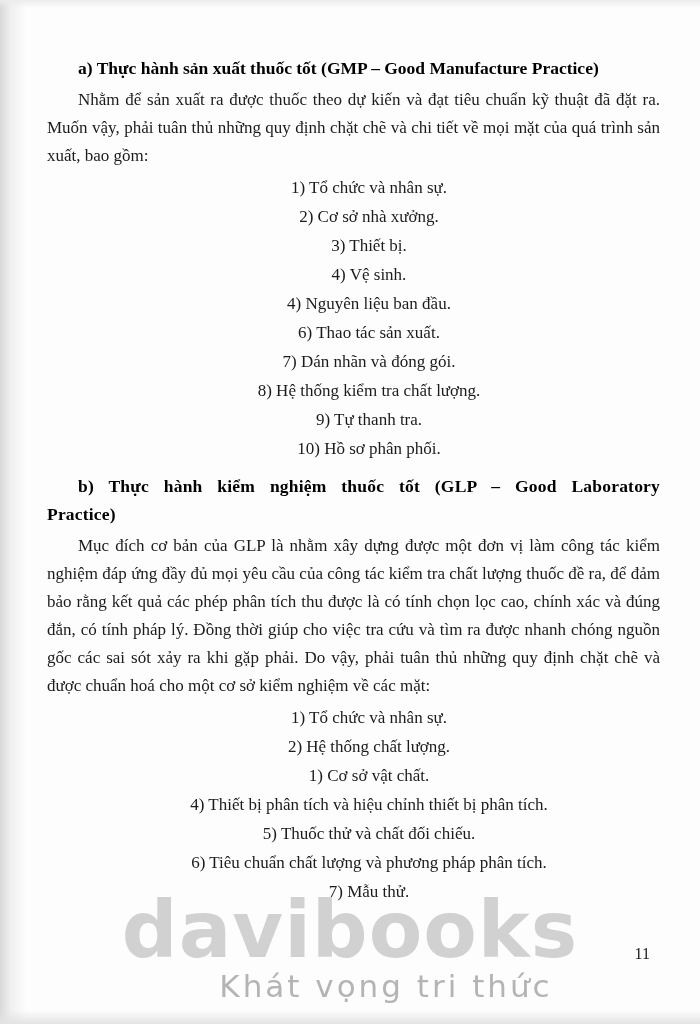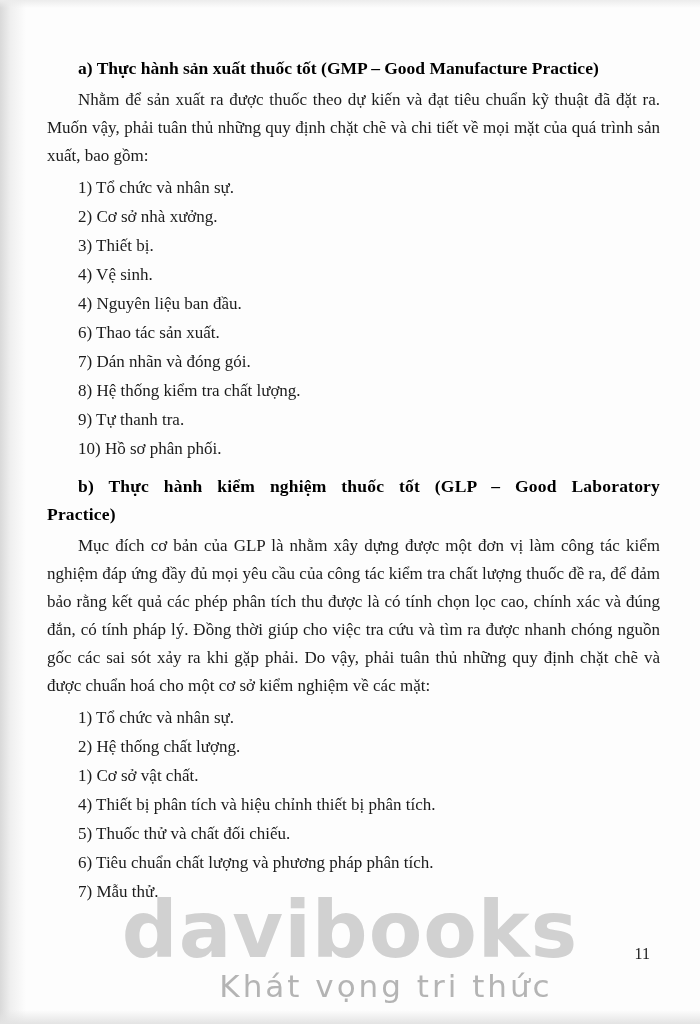--- a/index.html
+++ b/index.html
@@ -57,21 +57,21 @@
     margin: 4px 0 0 0;
     text-indent: 31px;
   }
   .doc-list {
     list-style: none;
     margin: 4px 0 0 0;
     padding: 0 0 0 31px;
   }
   .doc-list li {
     margin-top: 1px;
-    text-align: left;
+    text-align: center;
   }
   .watermark {
     position: absolute;
     left: 0; right: 0; top: 888px;
     z-index: 1;
     text-align: center;
     pointer-events: none;
     user-select: none;
   }
   .wm-brand {

